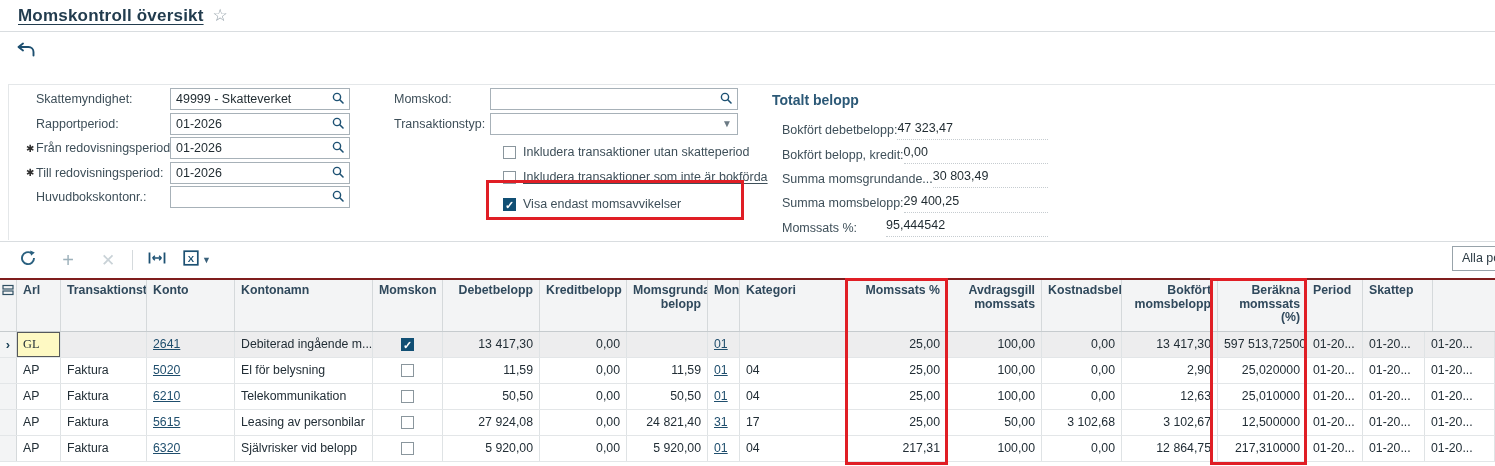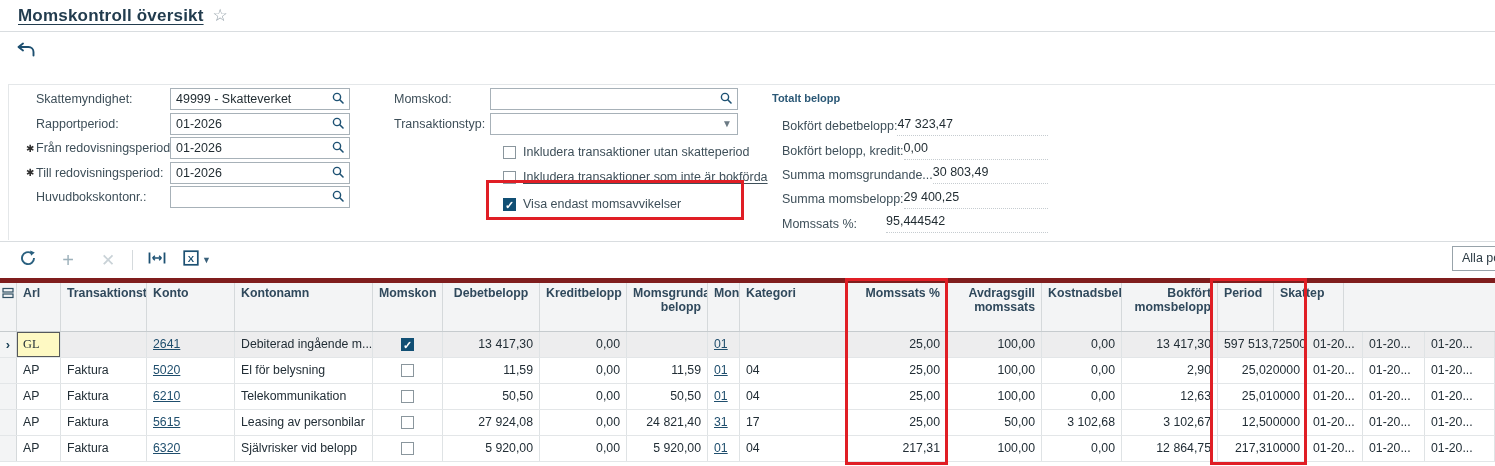--- a/index.html
+++ b/index.html
@@ -42,21 +42,21 @@
   .cbrow{position:absolute;display:flex;align-items:center;gap:7px;
     font-size:12.5px;color:#3e4f59;white-space:nowrap;}
   .cb{width:13px;height:13px;border:1px solid #8a969d;background:#fff;
     box-sizing:border-box;flex:0 0 13px;}
   .cb.on{background:#114f74;border-color:#114f74;color:#fff;font-size:11px;
     line-height:12px;text-align:center;font-weight:bold;}
   .u{text-decoration:underline;text-underline-offset:2px;}
 
   
   #totals{position:absolute;left:772px;top:92px;width:276px;}
-  .totals-title{font-size:11px;font-weight:bold;color:#2b5876;margin:0 0 10px 0;}
+  .totals-title{font-size:14px;font-weight:bold;color:#2b5876;margin:0 0 10px 0;}
   .trow{display:flex;align-items:center;height:24.4px;padding-left:10px;}
   .tlabel{font-size:12.5px;color:#3e4f59;white-space:nowrap;}
   .tval{margin-left:auto;width:162px;text-align:left;font-size:12.5px;color:#1f2a30;
     border-bottom:1px dotted #c6ccd0;padding-bottom:3px;line-height:15px;}
 
   
   .toolbar{position:absolute;left:0;top:241px;width:100%;height:37px;
     border-top:1px solid #d9dde0;display:flex;align-items:center;
     padding-left:8px;box-sizing:border-box;background:#fff;}
   .tbtn{width:40px;height:26px;display:flex;align-items:center;justify-content:center;cursor:pointer;}
@@ -66,21 +66,21 @@
   .tsep{width:1px;height:20px;background:#d5dadd;margin:0 4px;}
   .caret{font-size:9px;color:#39607a;margin-left:3px;}
   .alla-btn{position:absolute;left:1452px;top:246px;height:25px;width:60px;
     border:1px solid #98a3aa;background:#fff;font-size:12.5px;color:#2c3b44;
     text-align:left;padding:0 0 0 9px;box-sizing:border-box;line-height:23px;
     overflow:hidden;white-space:nowrap;cursor:pointer;}
 
   
   .grid{position:absolute;left:0;top:278px;width:1495px;font-size:12.3px;}
   .ghead{display:flex;height:54px;background:#f3f4f5;
-    border-top:5px solid #7f1d1d;border-bottom:1px solid #c6cbce;box-sizing:border-box;}
+    border-top:2px solid #7f1d1d;border-bottom:1px solid #c6cbce;box-sizing:border-box;}
   .hcell{box-sizing:border-box;border-right:1px solid #d5d9db;padding:4px 6px 0;
     font-weight:bold;color:#30495c;line-height:13.5px;overflow:hidden;}
   .hcell.ind{padding:4px 0 0;display:flex;justify-content:center;}
   .grow{display:flex;height:26px;border-bottom:1px solid #e3e6e8;background:#fff;box-sizing:border-box;}
   .grow.sel{background:#ededee;}
   .gcell{box-sizing:border-box;border-right:1px solid #dfe3e5;padding:0 6px;
     line-height:25px;white-space:nowrap;overflow:hidden;color:#222e36;}
   .gcell.ind{background:#f3f4f5;padding:0;text-align:center;color:#1d4258;
     font-weight:bold;border-right:1px solid #d5d9db;font-size:13px;}
   .gcell.ck{display:flex;align-items:center;justify-content:center;padding:0;}
@@ -275,29 +275,30 @@
         <span><svg width="12" height="12" viewBox="0 0 12 12">
             <rect x="1" y="1.5" width="10" height="3.5" fill="none" stroke="#2f4f63" stroke-width="1.2"></rect>
             <rect x="1" y="7" width="10" height="3.5" fill="none" stroke="#2f4f63" stroke-width="1.2"></rect>
           </svg></span>
       </div>
       <div class="hcell" style="flex: 0 0 44px;">Arl</div>
       <div class="hcell" style="flex: 0 0 86px;">Transaktionst</div>
       <div class="hcell" style="flex: 0 0 88px;">Konto</div>
       <div class="hcell" style="flex: 0 0 138px;">Kontonamn</div>
       <div class="hcell" style="flex: 0 0 70px;">Momskon</div>
-      <div class="hcell" style="flex: 0 0 97px; text-align: center;">Debetbelopp</div>
+      <div class="hcell" style="flex: 0 0 97px; text-align: right;">Debetbelopp</div>
       <div class="hcell" style="flex: 0 0 87px; text-align: right;">Kreditbelopp</div>
       <div class="hcell" style="flex: 0 0 81px; text-align: right;">Momsgrunda belopp</div>
       <div class="hcell" style="flex: 0 0 32px;">Mon</div>
       <div class="hcell" style="flex: 0 0 108px;">Kategori</div>
       <div class="hcell" style="flex: 0 0 99px; text-align: right;">Momssats %</div>
       <div class="hcell" style="flex: 0 0 95px; text-align: right;">Avdragsgill momssats</div>
       <div class="hcell" style="flex: 0 0 80px; text-align: right;">Kostnadsbelc</div>
       <div class="hcell" style="flex: 0 0 96px; text-align: right;">Bokfört momsbelopp</div>
+      <div class="hcell" style="flex: 0 0 89px; text-align: right;">Beräkna momssats (%)</div>
       <div class="hcell" style="flex: 0 0 56px;">Period</div>
       <div class="hcell" style="flex: 0 0 70px;">Skattep</div>
     </div>
   <div id="gbody">
       <div class="grow sel">
         <div class="gcell ind" style="flex: 0 0 17px;">›</div>
         <div class="gcell focus" style="flex: 0 0 44px;">GL</div>
         <div class="gcell" style="flex: 0 0 86px;"></div>
         <div class="gcell" style="flex: 0 0 88px;"><span class="glink">2641</span></div>
         <div class="gcell" style="flex: 0 0 138px;">Debiterad ingående m...</div>

